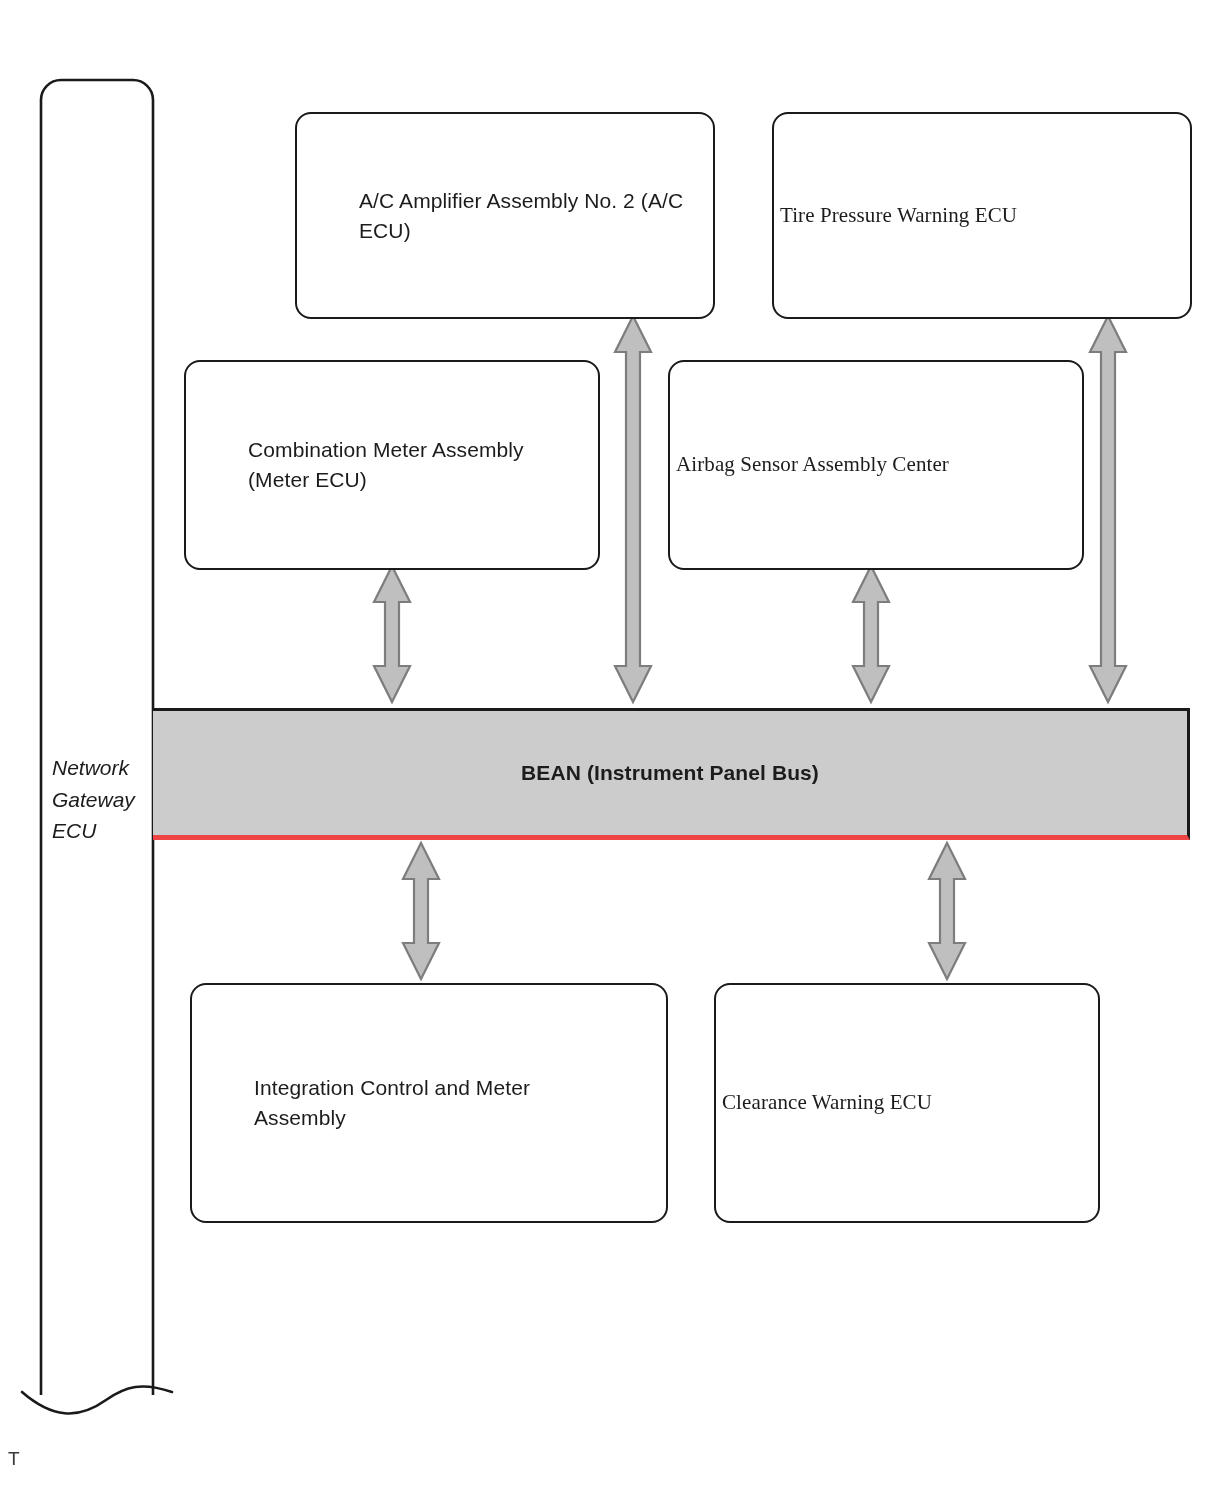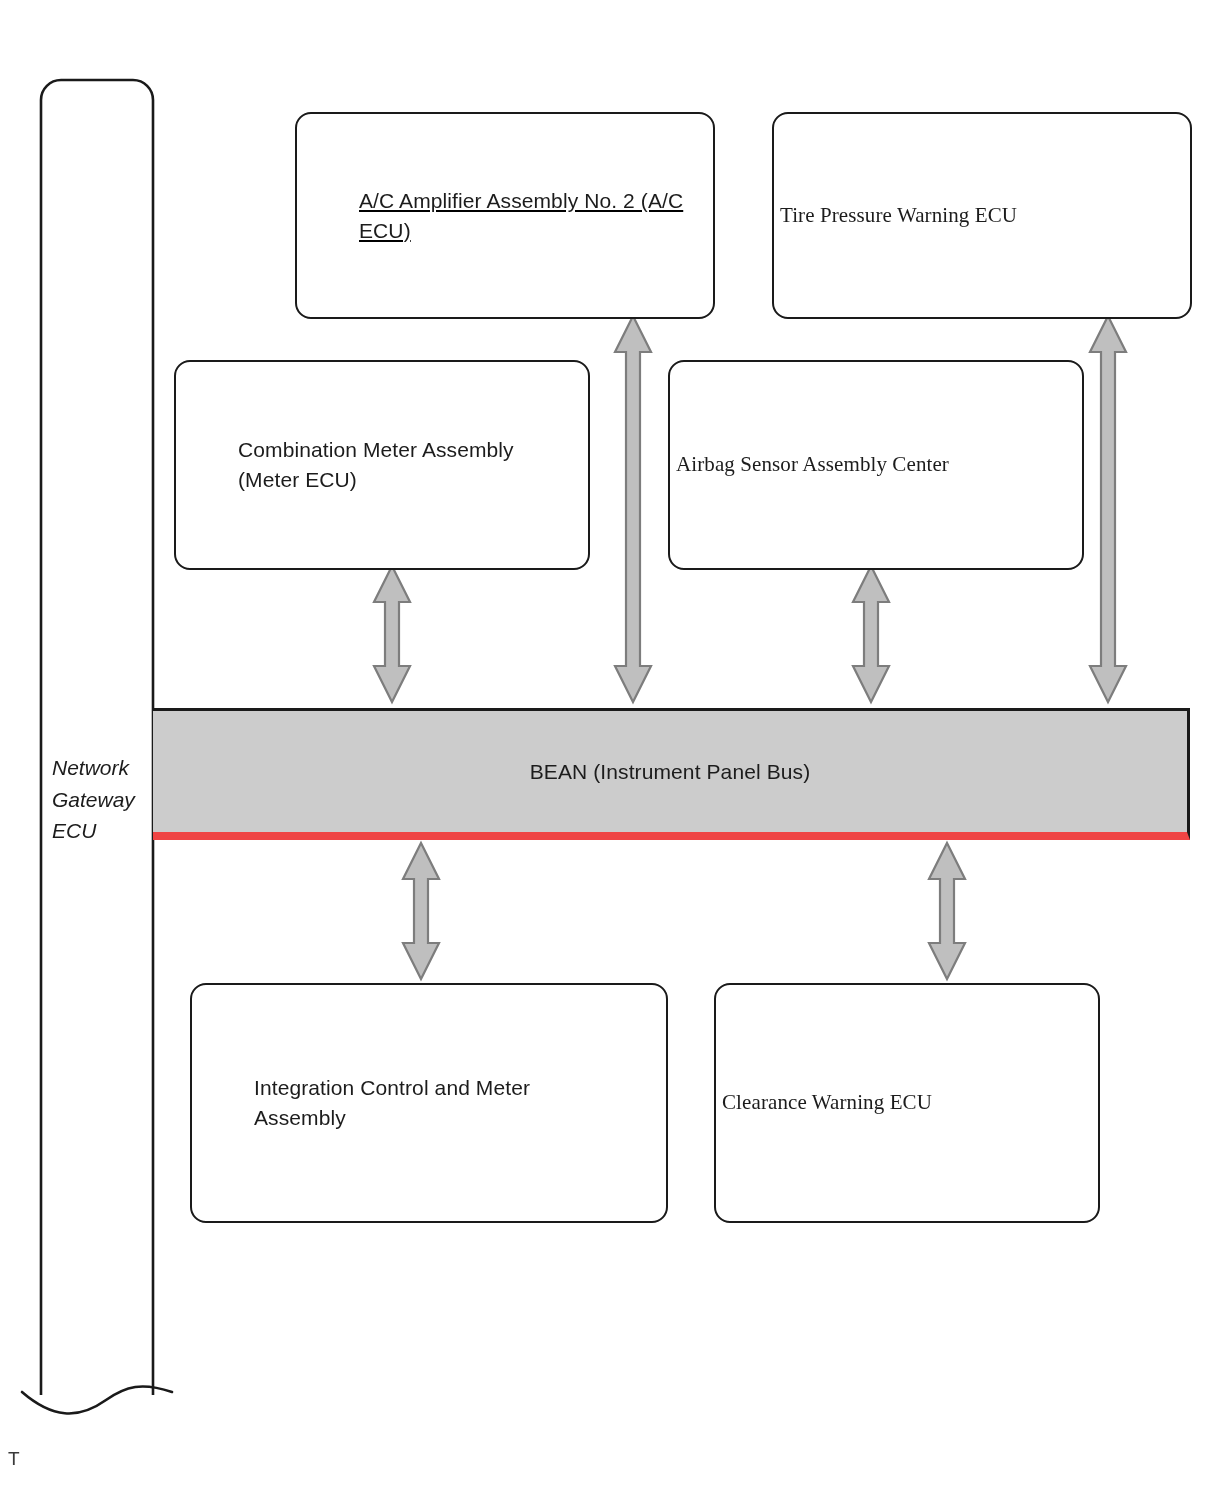--- a/index.html
+++ b/index.html
@@ -75,26 +75,27 @@
   
   #bean-bar {
     position: absolute;
     left: 153px;
     top: 708px;
     width: 1037px;
     height: 132px;
     box-sizing: border-box;
     background: #cccccc;
     border-top: 3px solid #1a1a1a;
-    border-bottom: 8px solid #ef4444;
+    border-bottom: 5px solid #ef4444;
     border-right: 3px solid #1a1a1a;
     display: flex;
     align-items: center;
     justify-content: center;
     z-index: 3;
+    font-weight: bold;
   }
   #bean-bar-label {
     font-size: 21px;
     color: #1c1c1c;
     letter-spacing: 0.1px;
   }
 
   #corner-mark {
     position: absolute;
     left: 8px;
@@ -180,30 +181,30 @@
                  L 940 879  L 929 879  Z" fill="#bfbfbf" stroke="#7d7d7d" stroke-width="2.2" stroke-linejoin="miter"></path>
       </g>
 
     </g>
   </svg>
 
   <div id="gateway-label">Network
 Gateway
 ECU</div>
 
-  <div class="node-box" style="left:295px; top:112px; width:420px; height:207px;text-decoration:underline;">
+  <div class="node-box" style="left:295px; top:112px; width:420px; height:207px;">
     <span class="node-label align-left nowrap-overflow">A/C Amplifier Assembly No. 2 (A/C
 ECU)</span>
   </div>
 
   <div class="node-box" style="left:772px; top:112px; width:420px; height:207px;">
     <span class="node-label align-center">Tire Pressure Warning ECU</span>
   </div>
 
-  <div class="node-box" style="left:174px; top:360px; width:416px; height:210px;">
+  <div class="node-box" style="left:184px; top:360px; width:416px; height:210px;">
     <span class="node-label align-left">Combination Meter Assembly
 (Meter ECU)</span>
   </div>
 
   <div class="node-box" style="left:668px; top:360px; width:416px; height:210px;">
     <span class="node-label align-center">Airbag Sensor Assembly Center</span>
   </div>
 
   <div id="bean-bar">
     <span id="bean-bar-label">BEAN (Instrument Panel Bus)</span>

